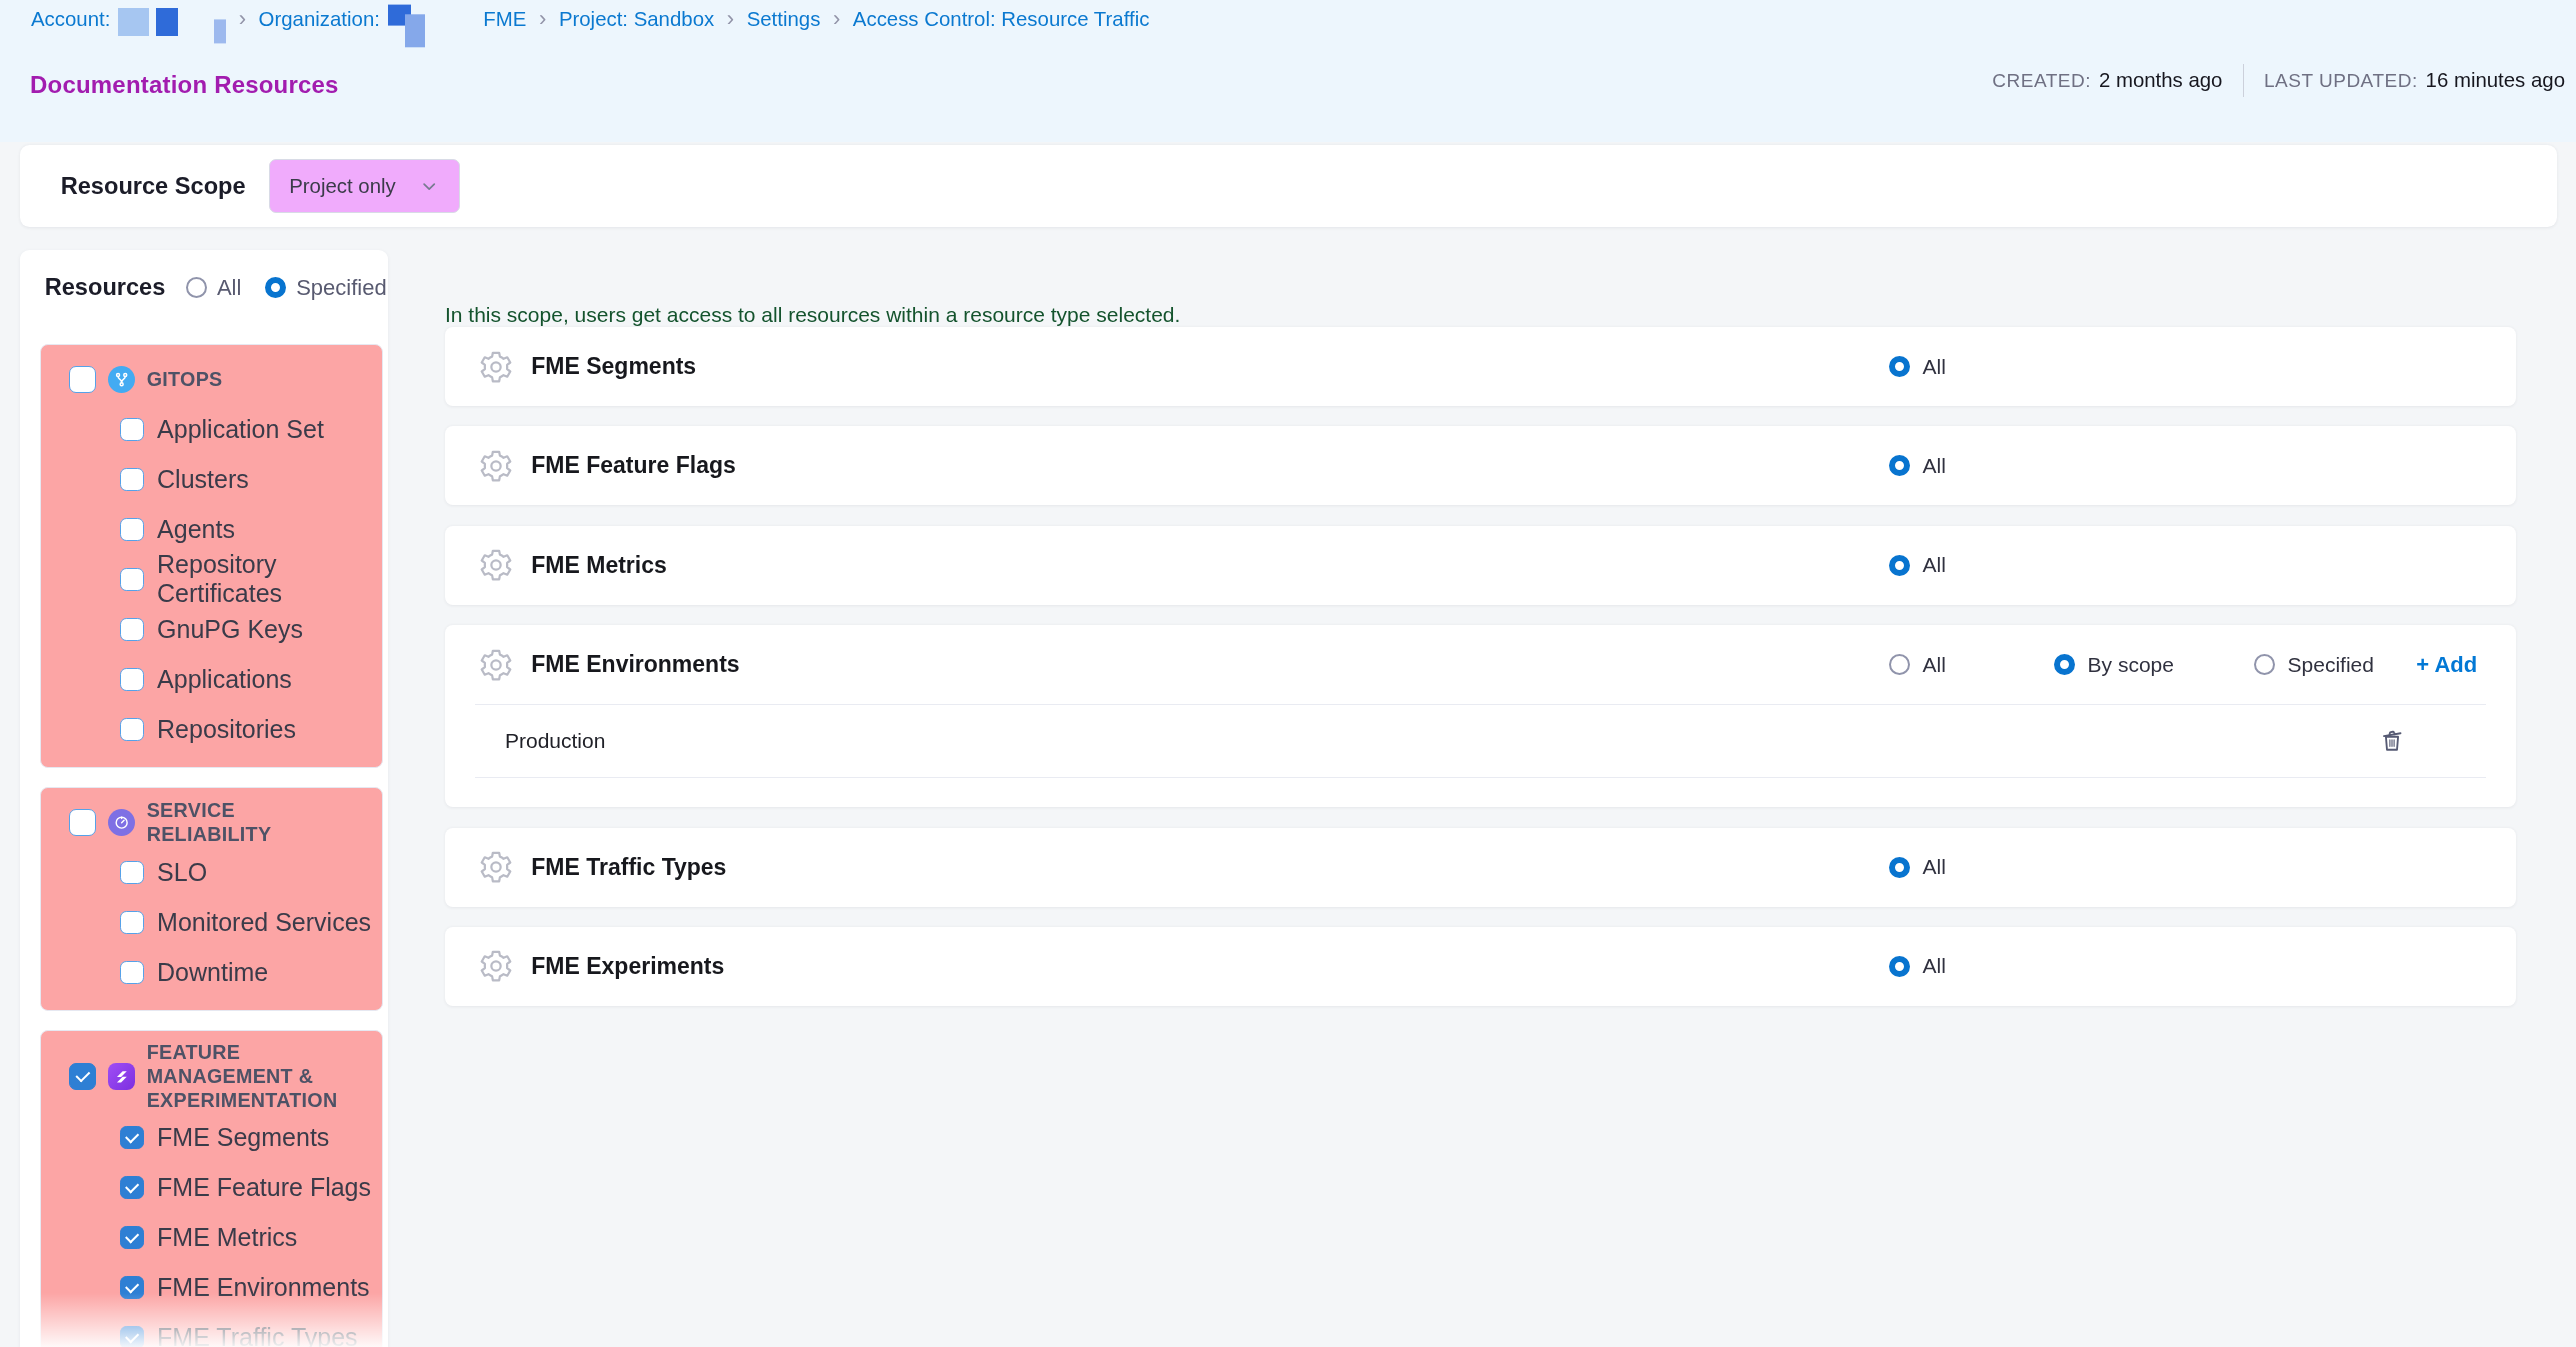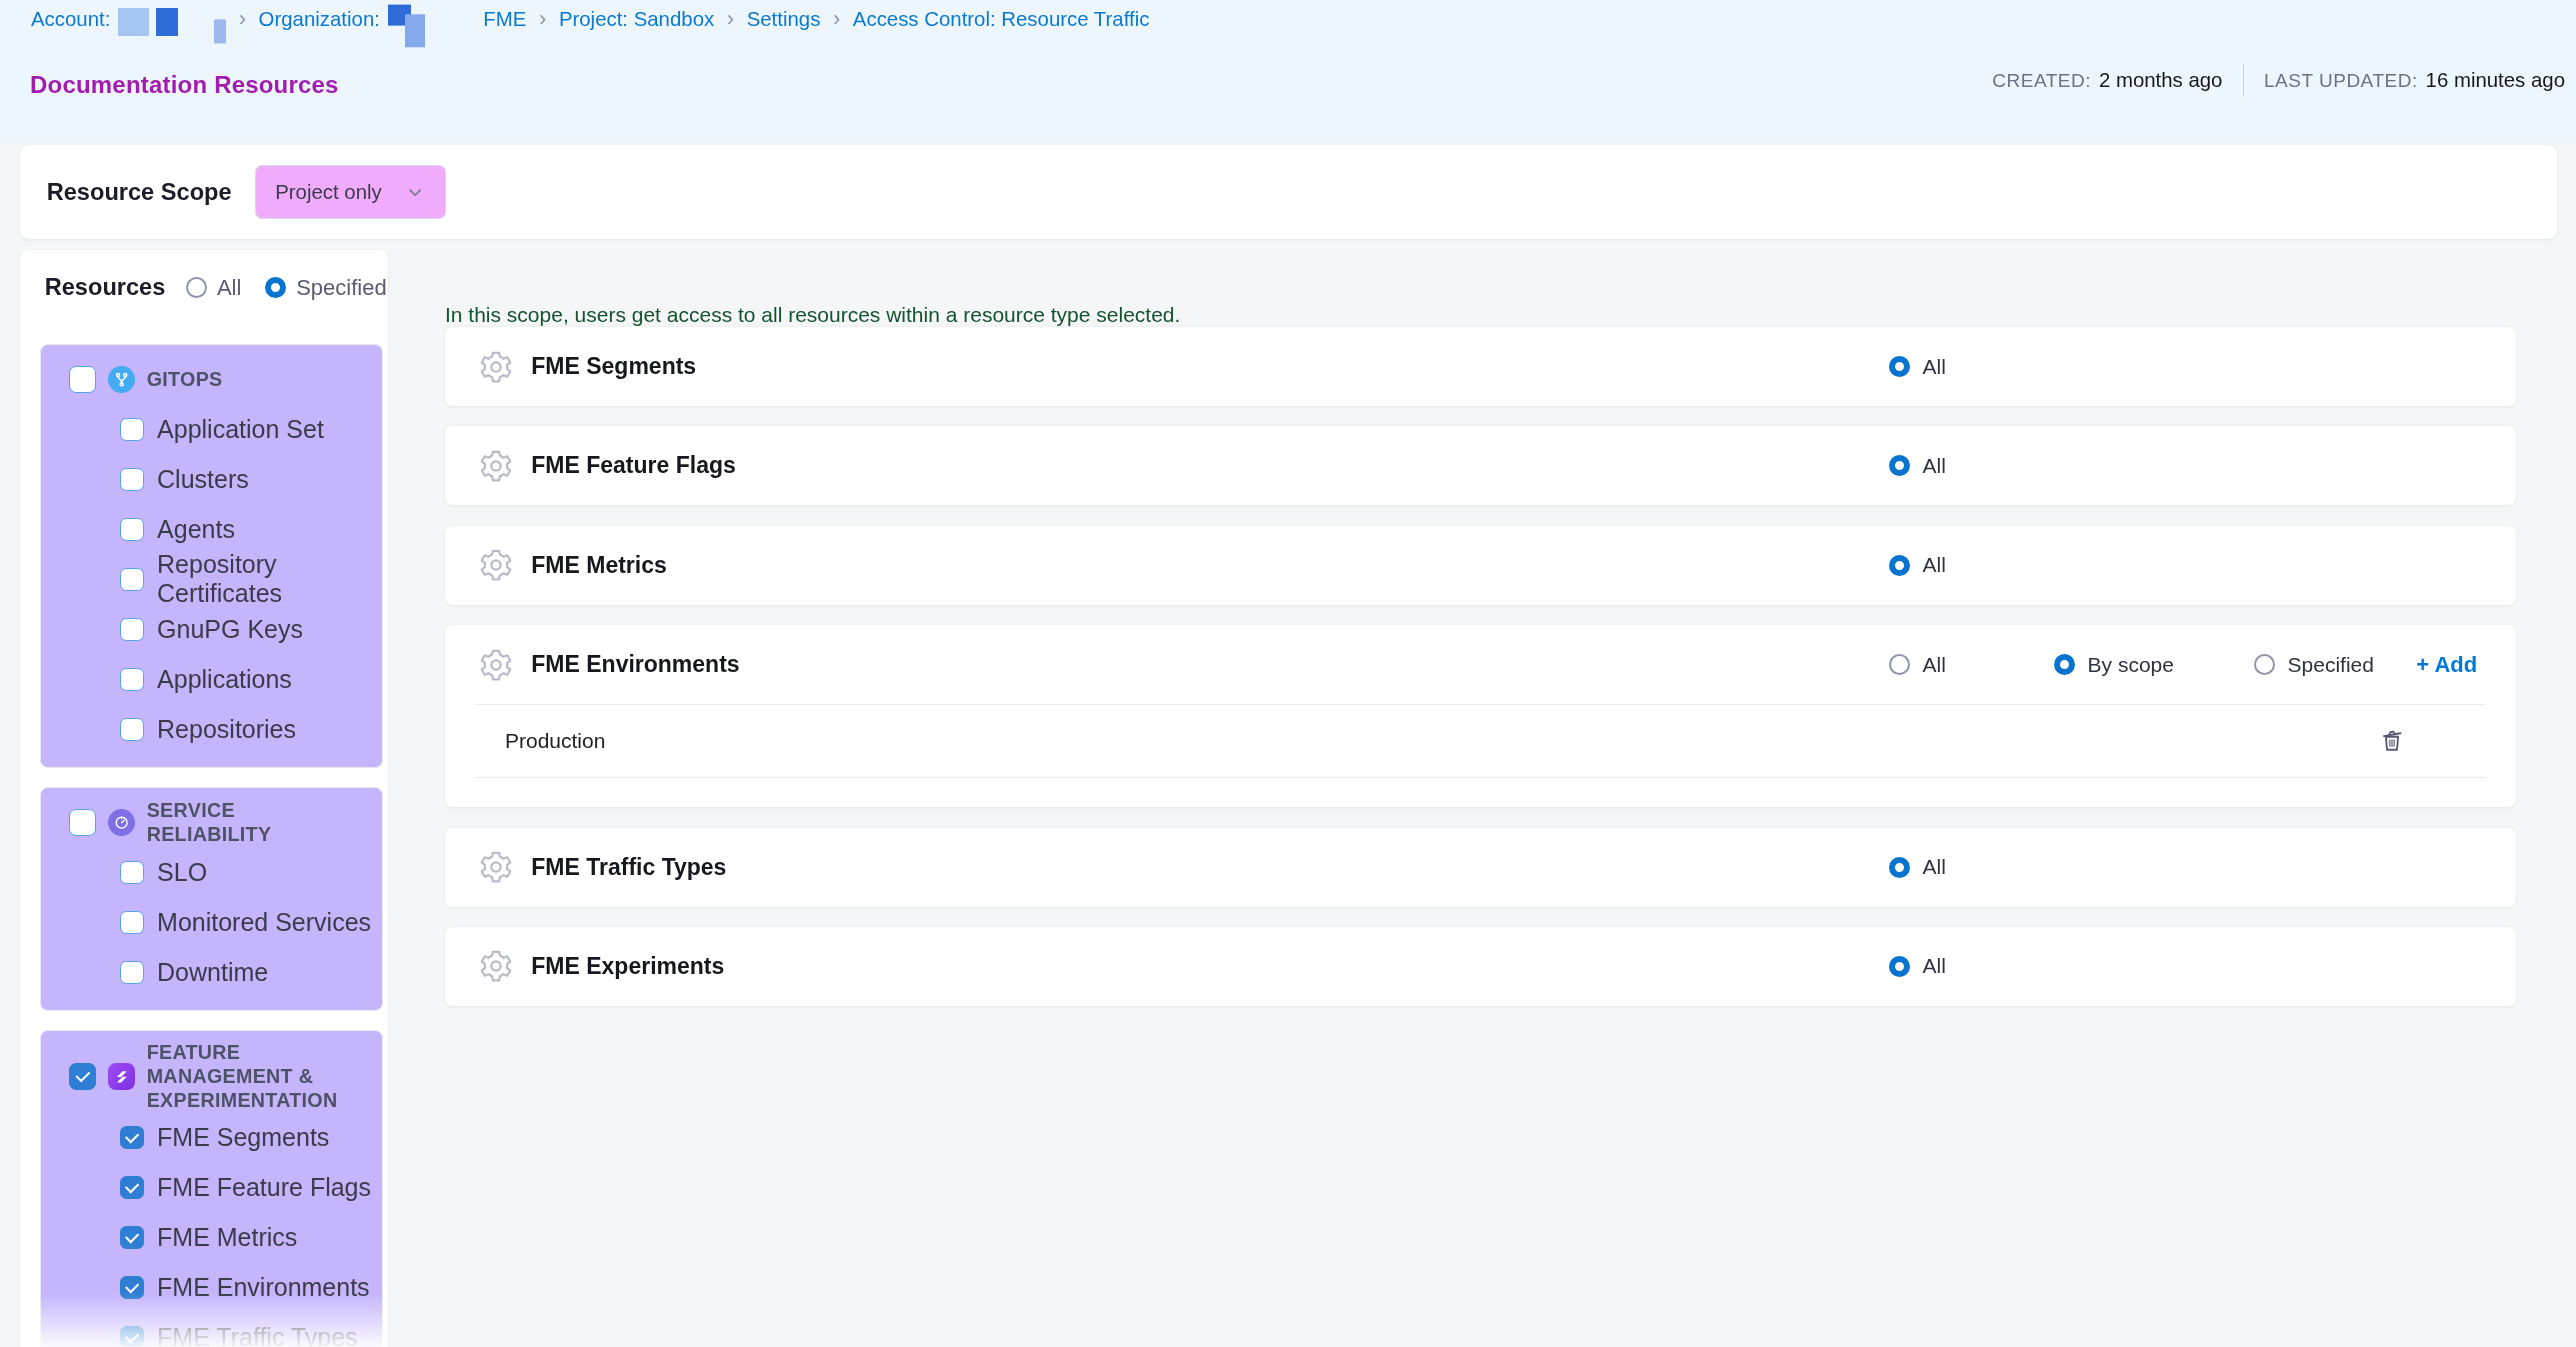--- a/index.html
+++ b/index.html
@@ -15,39 +15,39 @@
   .bc-link{color:#0b79d0;text-decoration:none;cursor:pointer;white-space:nowrap}
   .bc-sep{color:#9395a9;font-size:22px;margin:0 4.7px;line-height:1}
   .redact{display:inline-block;flex:none}
   .page-title{position:absolute;left:30px;top:55px;font-size:24px;font-weight:600;color:#a21caf;letter-spacing:0.2px}
   .meta{position:absolute;right:11px;top:64px;display:flex;align-items:center;white-space:nowrap}
   .meta-label{font-size:19px;color:#6f7083;letter-spacing:0.5px;margin-right:7.9px}
   .meta-value{font-size:20.4px;color:#17171f}
   .meta-div{width:0.8px;height:33px;background:#ccd0db;margin:0 20.4px}
 
   
-  .scope-card{position:absolute;left:19.7px;top:145px;width:2537px;height:94px;background:#fff;border-radius:9.4px;
-    box-shadow:0 0.8px 3.1px rgba(40,41,61,.08);display:flex;align-items:center;padding-left:27px;box-sizing:border-box}
+  .scope-card{position:absolute;left:19.7px;top:145px;width:2537px;height:82px;background:#fff;border-radius:9.4px;
+    box-shadow:0 0.8px 3.1px rgba(40,41,61,.08);display:flex;align-items:center;padding-left:41px;box-sizing:border-box}
   .scope-label{font-size:23.6px;font-weight:700;color:#1b1c28}
   .scope-select{margin-left:23.6px;height:52px;display:flex;align-items:center;gap:23.6px;padding:0 19px;
     border:0.8px solid #d8dbe6;border-radius:7px;background:#f0abfc;font-size:20.4px;color:#3a3b49;cursor:pointer}
   .chev svg{display:block}
 
   
   .left-panel{position:absolute;left:19.7px;top:250px;width:368px;height:1098px;background:#fff;
     border-radius:9.4px 9.4px 0 0;box-shadow:0 1.6px 4.7px rgba(40,41,61,.06);overflow:hidden}
   .left-panel::after{content:'';position:absolute;left:0;right:0;bottom:0;height:55px;pointer-events:none;
     background:linear-gradient(180deg,rgba(255,255,255,0),rgba(255,255,255,.95))}
   .panel-header{display:flex;align-items:center;height:75px;padding:0 15.7px 0 25px}
   .panel-title{font-size:23.6px;font-weight:700;color:#1b1c28}
   .mode-group{margin-left:20.4px;display:flex;align-items:center;gap:23.6px}
   .mode-opt{display:flex;align-items:center;gap:10.2px;cursor:pointer}
   .mode-opt span.lbl{font-size:22px;color:#585a70}
   .groups-list{}
-  .group-box{margin:19px 4.7px 0 20.4px;border:0.8px solid #e6e8f1;border-radius:7.9px;padding:9.4px 0 12.6px;background:#c4b5fd}
+  .group-box{margin:19px 4.7px 0 20.4px;border:0.8px solid #e6e8f1;border-radius:7.9px;padding:9.4px 0 12.6px;background:#fca5a5}
   .group-head{display:flex;align-items:center;gap:11.8px;min-height:50px;padding:0 11px 0 28px}
   .group-icon{width:27px;height:27px;border-radius:50%;display:inline-flex;align-items:center;justify-content:center;flex:none}
   .group-icon.squircle{border-radius:7.9px}
   .group-icon svg{display:block}
   .group-name{font-size:19.7px;font-weight:600;color:#4e5266;letter-spacing:0.3px;line-height:1.22;max-width:197px}
   .group-item{display:flex;align-items:center;gap:13.4px;height:50px;padding-left:79px;cursor:pointer}
   .item-label{font-size:25px;color:#3a3b49}
 
   
   .cb{position:relative;background:#fff;border:1.6px solid #55a2e9;display:inline-block;flex:none;box-sizing:border-box;cursor:pointer}

